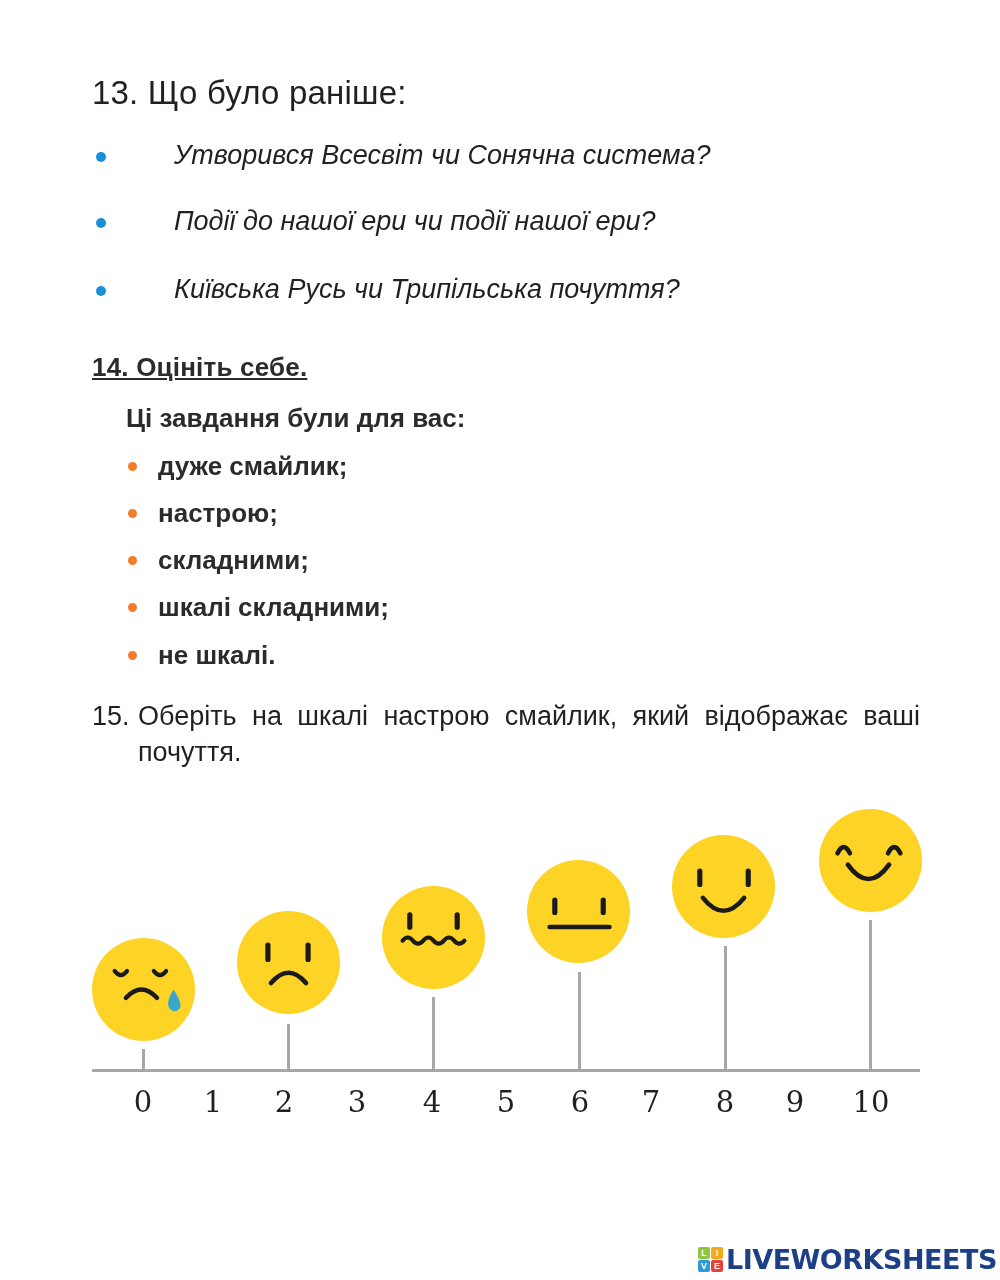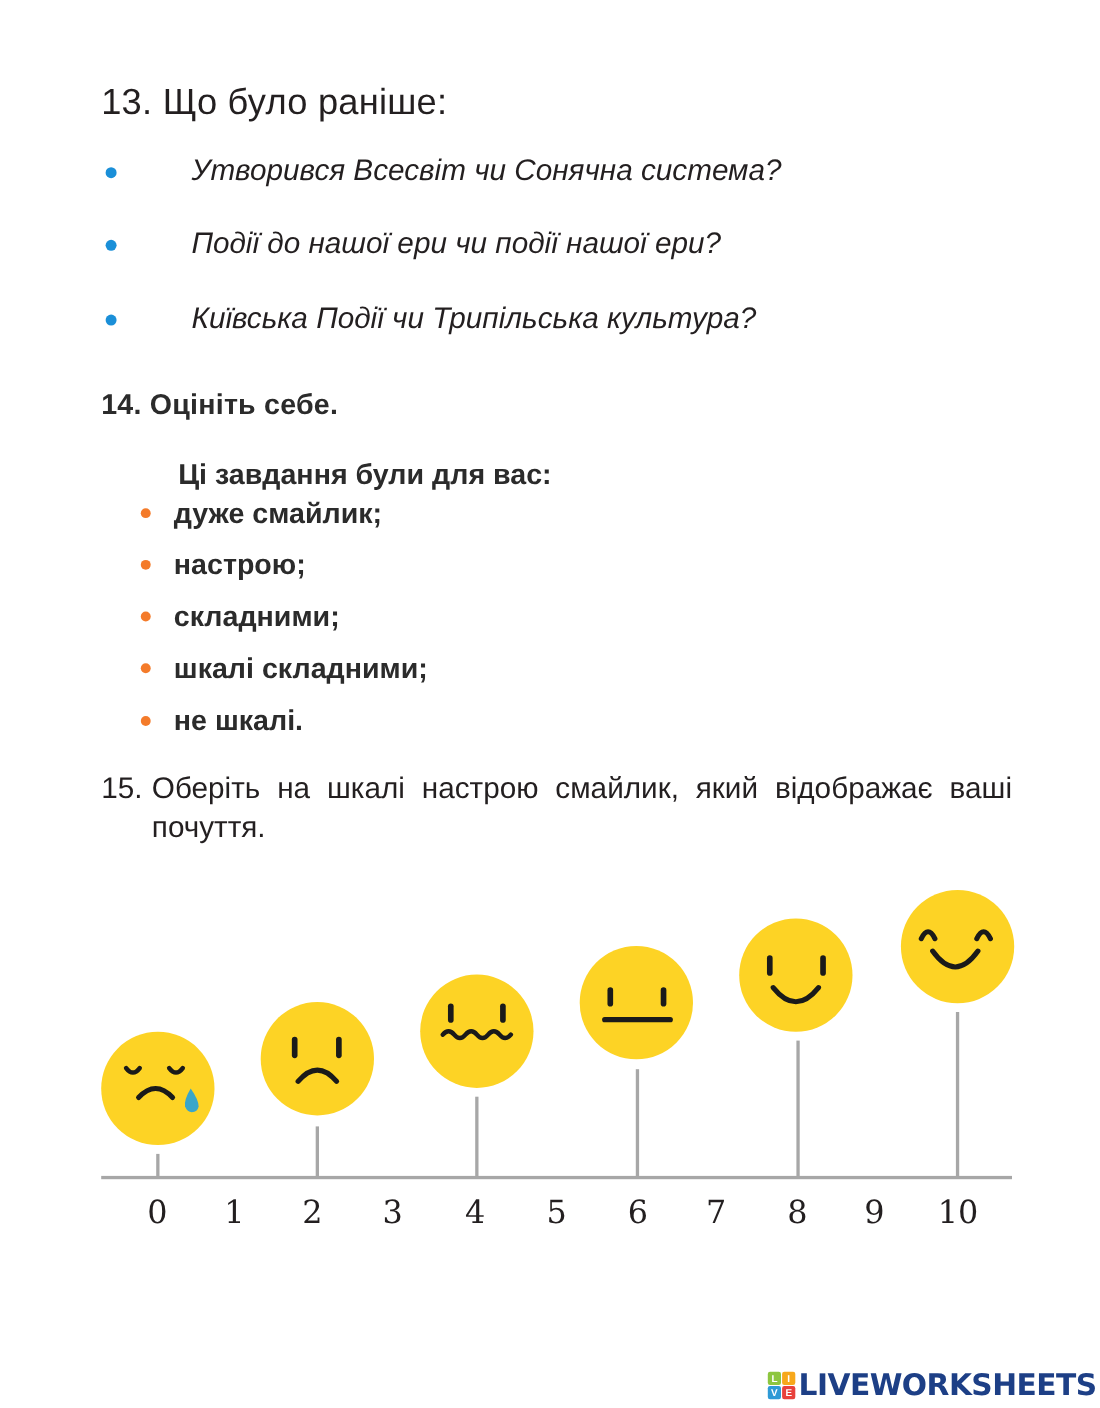--- a/index.html
+++ b/index.html
@@ -33,25 +33,25 @@
 <div class="q13-item" style="top:140px;">
   <span class="dot"></span>
   <span class="txt">Утворився Всесвіт чи Сонячна система?</span>
 </div>
 <div class="q13-item" style="top:206px;">
   <span class="dot"></span>
   <span class="txt">Події до нашої ери чи події нашої ери?</span>
 </div>
 <div class="q13-item" style="top:274px;">
   <span class="dot"></span>
-  <span class="txt">Київська Події чи Трипільська культура?</span>
+  <span class="txt">Київська Русь чи Трипільська почуття?</span>
 </div>
 
-<div class="q-title" style="top:352px; font-weight:bold; font-size:26px; color:#2b2b2b;">14. Оцініть себе.</div>
-<div class="sub" style="top:416px;margin-left:36px;">Ці завдання були для вас:</div>
+<div class="q-title" style="top:352px; font-weight:bold; font-size:26px; color:#2b2b2b;text-decoration:underline;">14. Оцініть себе.</div>
+<div class="sub" style="top:403px;">Ці завдання були для вас:</div>
 <div class="opt" style="top:451px;">
   <span class="dot"></span>
   <span class="txt">дуже смайлик;</span>
 </div>
 <div class="opt" style="top:498px;">
   <span class="dot"></span>
   <span class="txt">настрою;</span>
 </div>
 <div class="opt" style="top:545px;">
   <span class="dot"></span>

